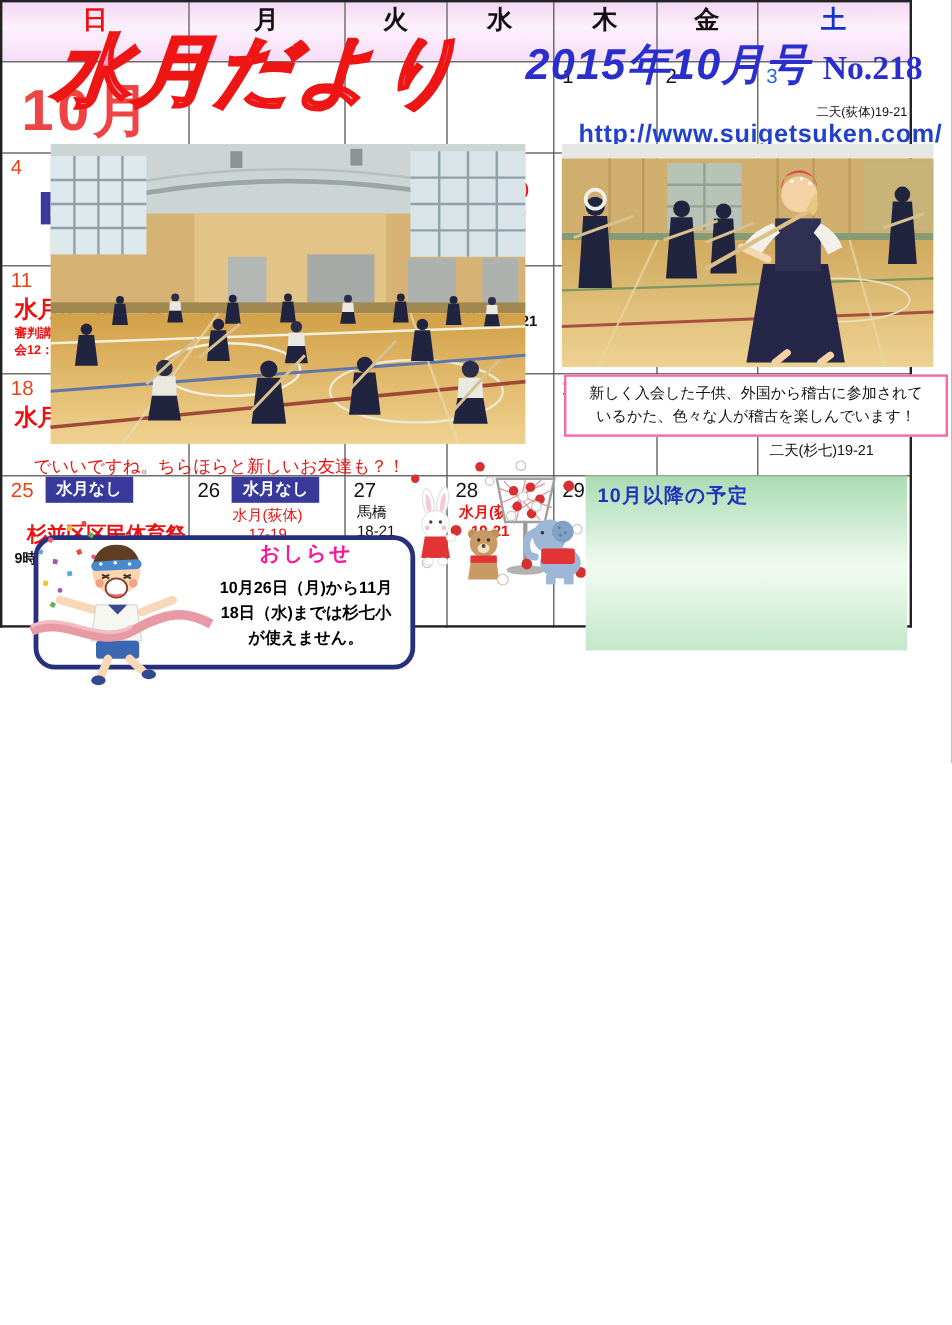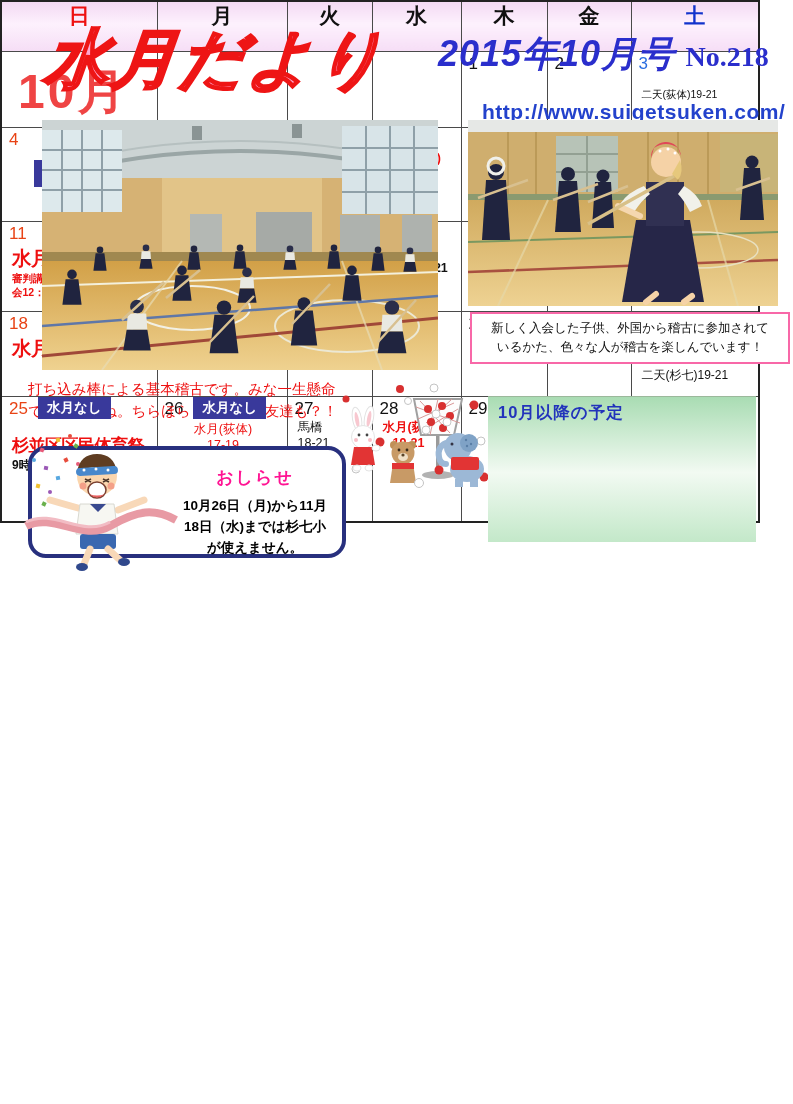--- a/index.html
+++ b/index.html
@@ -23,21 +23,21 @@
   
   .right-caption-box{left:470px;top:312px;width:294px;border:2px solid #f868a8;background:#fff;
     padding:5px 11px;font-size:12.5px;line-height:1.5;text-align:center;color:#111;}
   .left-caption{left:28px;top:379px;width:410px;font-size:14.5px;line-height:1.5;color:#ee1111;}
 
   
   .notice-box{left:28px;top:446px;width:318px;height:112px;border:4px solid #28307e;border-radius:18px;
     background:#fff;box-sizing:border-box;display:flex;}
   .notice-art{position:absolute;left:-6px;top:-20px;width:150px;height:140px;overflow:visible;}
   .notice-right{margin-left:136px;width:176px;display:flex;flex-direction:column;align-items:center;}
-  .notice-title{margin-top:16px;font-size:17px;font-weight:bold;color:#ff1493;letter-spacing:2px;}
+  .notice-title{margin-top:0;font-size:17px;font-weight:bold;color:#ff1493;letter-spacing:2px;}
   .notice-lines{margin-top:7px;font-size:13.5px;font-weight:bold;line-height:1.55;text-align:center;color:#000;}
 
   
   .sched-box{left:488px;top:396px;width:268px;height:146px;box-sizing:border-box;padding:5px 8px 0 10px;
     background:linear-gradient(180deg,#a9dcb3 0%,#f2faf2 52%,#c3e8c9 100%);border-top:1px solid #9bb89b;}
   .sched-title{font-size:16.5px;font-weight:bold;color:#2233bb;letter-spacing:1px;margin-bottom:3px;}
   .sched-item{font-size:13.2px;color:#3340bb;line-height:1.44;white-space:nowrap;}
   .sched-item.hl{color:#e00000;font-weight:bold;font-size:14.5px;}
 
   
@@ -53,21 +53,21 @@
   .badge{display:inline-block;background:#39399b;color:#fff;font-weight:bold;}
   .badge.block{display:block;width:max-content;margin:10px auto 0;padding:4px 16px;font-size:15px;}
   .badge.inline{margin-left:10px;padding:2px 9px;font-size:13.5px;position:relative;top:-2px;}
   .ln{font-size:12.5px;color:#111;margin:1px 0 0 6px;line-height:1.25;}
   .ln.red{color:#ee0f0f;} .ln.blue{color:#2a6de0;}
   .ln.bold{font-weight:bold;}
   .ln.xs{font-size:10.5px;} .ln.sm{font-size:12px;}
   .ln.lg{font-size:17px;letter-spacing:-0.5px;line-height:1.35;}
   .ln.xl{font-size:19.5px;letter-spacing:-0.5px;line-height:1.35;}
   .ln.ind{margin-left:16px;} .ln.ctr{text-align:center;margin-left:0;}
-  .ln.gap{margin-top:14px;}
+  .ln.gap{margin-top:14px;text-align:right;}
 </style>
 </head>
 <body>
 
 <div class="page">
 
   <div class="abs masthead-title">水月だより</div>
   <div class="abs issue-line">
     <span class="issue-label">2015年10月号</span>
     <span class="issue-no">No.218</span>
@@ -181,21 +181,20 @@
       <path d="M178,182 L188,174 M216,182 L224,176" stroke="#f5d2a6" stroke-width="6" stroke-linecap="round"></path>
     </g>
   </svg>
 
   <div class="abs right-caption-box">
     <div>新しく入会した子供、外国から稽古に参加されて</div>
     <div>いるかた、色々な人が稽古を楽しんでいます！</div>
   </div>
 
   <div class="abs left-caption">
-    <div>打ち込み棒による基本稽古です。みな一生懸命</div>
     <div>でいいですね。ちらほらと新しいお友達も？！</div>
   </div>
 
   <svg class="abs" style="left:342px;top:383px;" width="148" height="110" viewBox="0 0 148 110">
     <g>
       <circle cx="58" cy="6" r="4" fill="#d83030"></circle>
         <circle cx="132" cy="22" r="4.5" fill="#d83030"></circle>
       <circle cx="142" cy="94" r="4.5" fill="#d83030"></circle>
         <circle cx="4" cy="16" r="3.5" fill="#d83030"></circle>
       <circle cx="92" cy="5" r="4" fill="#fff" stroke="#c4c4c4"></circle>

